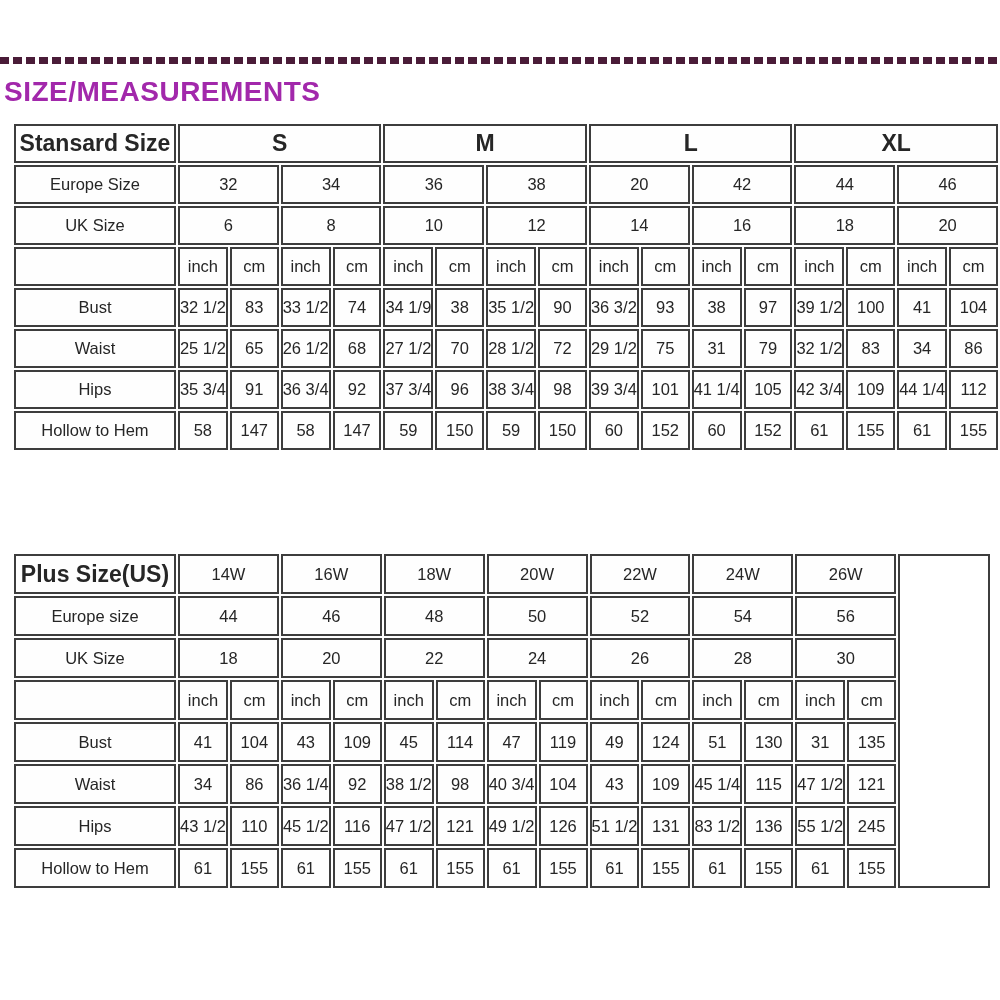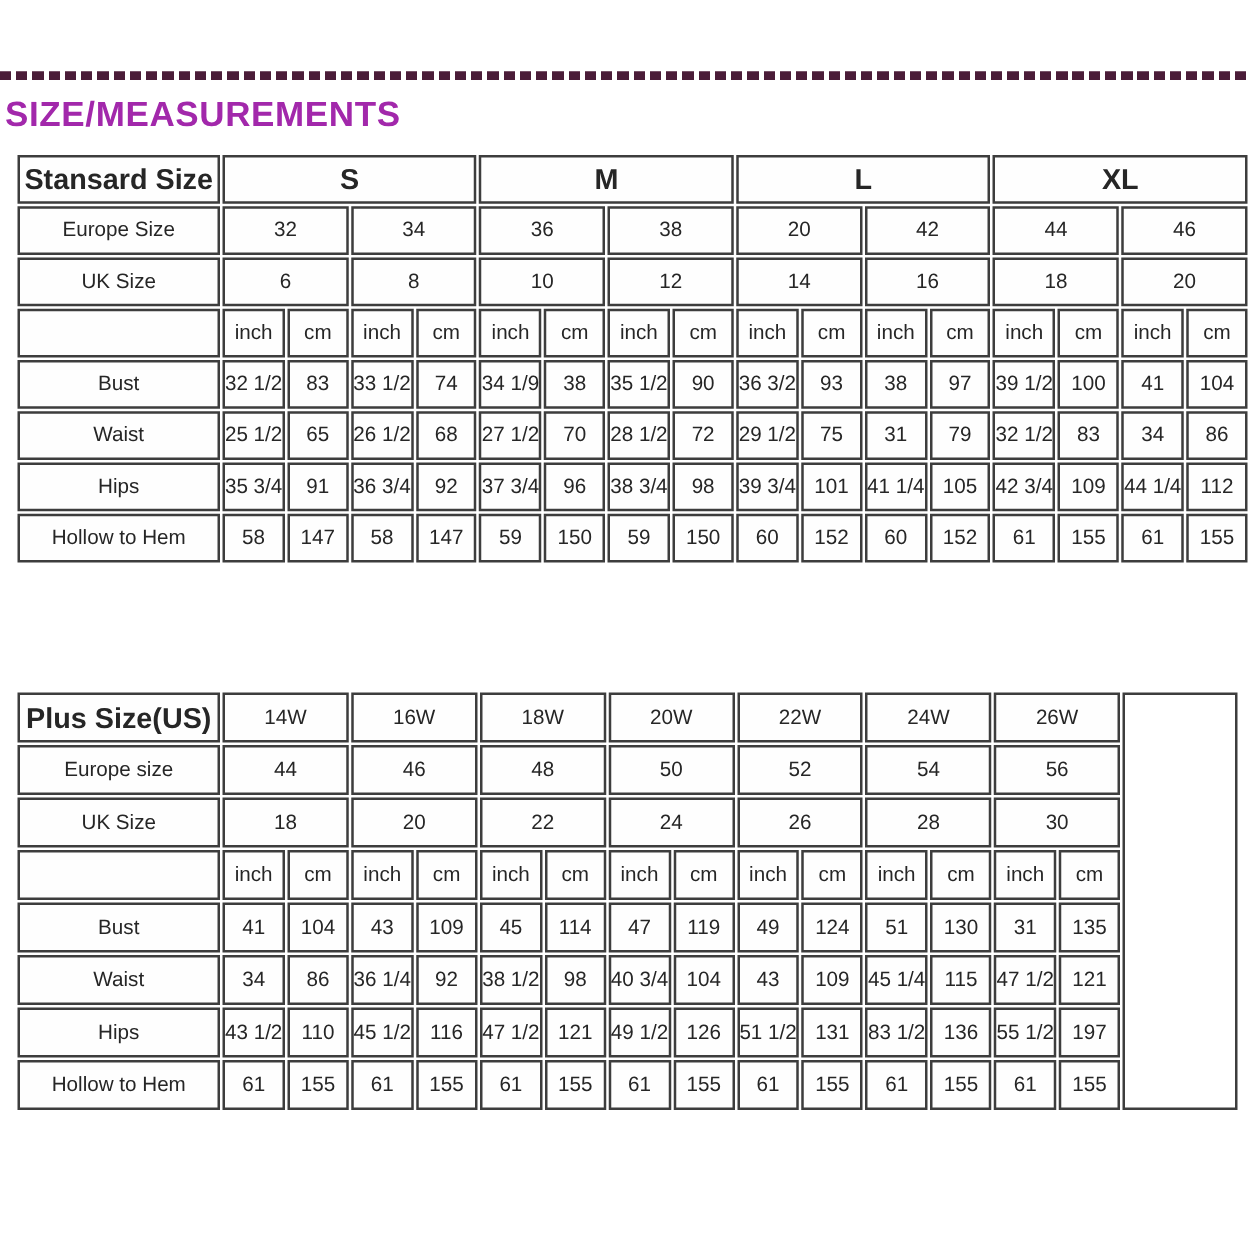--- a/index.html
+++ b/index.html
@@ -306,21 +306,21 @@
         <td>116</td>
         <td>47 1/2</td>
         <td>121</td>
         <td>49 1/2</td>
         <td>126</td>
         <td>51 1/2</td>
         <td>131</td>
         <td>83 1/2</td>
         <td>136</td>
         <td>55 1/2</td>
-        <td>197</td>
+        <td>245</td>
       </tr>
       <tr>
         <td>Hollow to Hem</td>
         <td>61</td>
         <td>155</td>
         <td>61</td>
         <td>155</td>
         <td>61</td>
         <td>155</td>
         <td>61</td>

